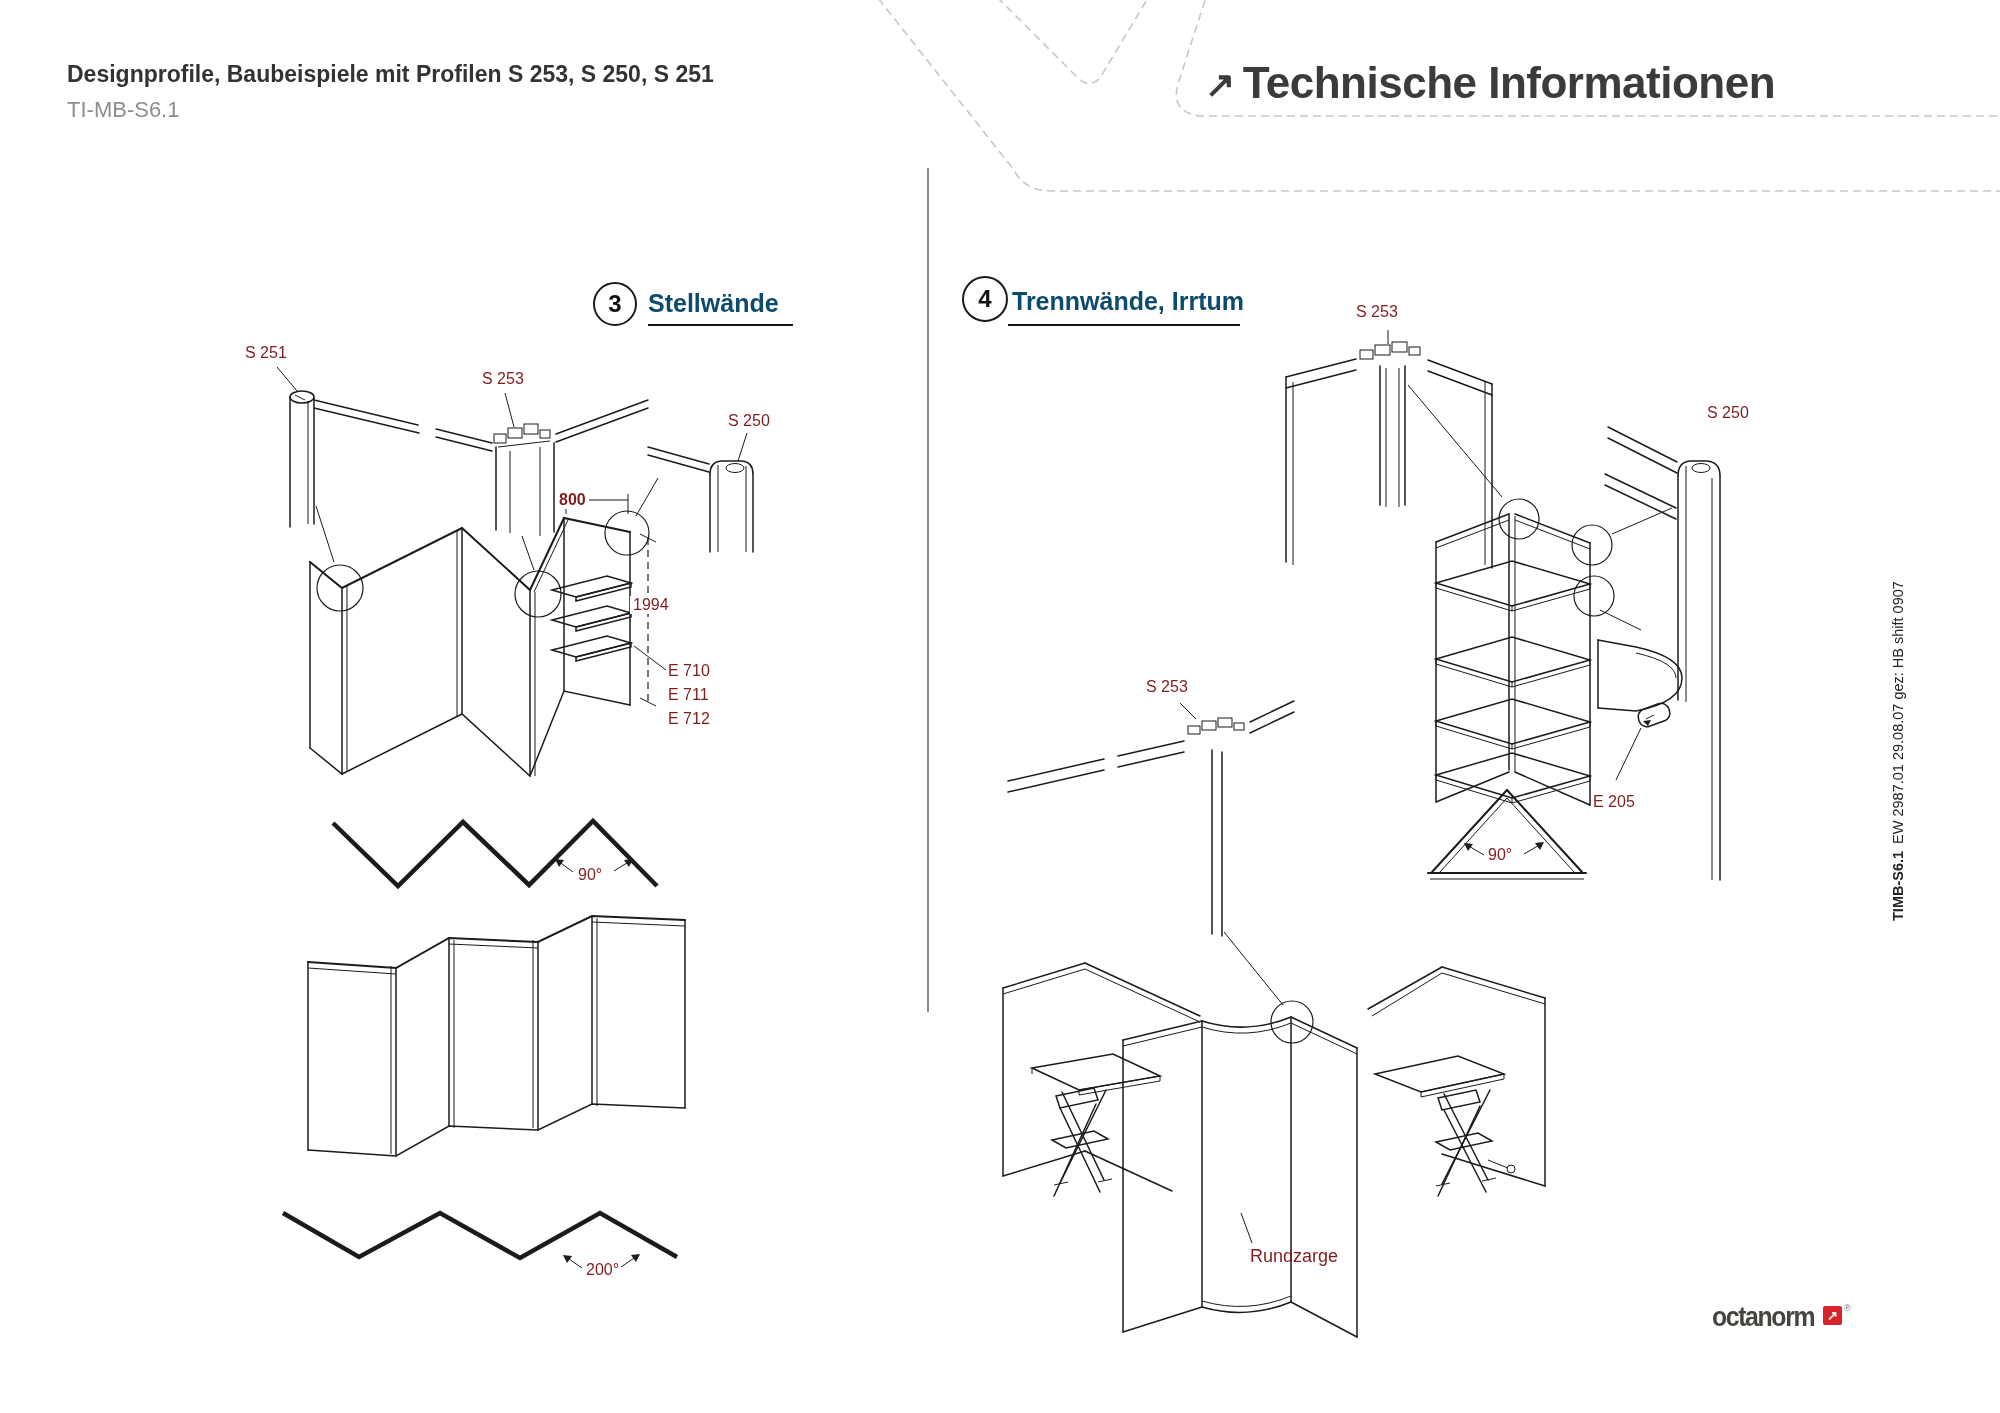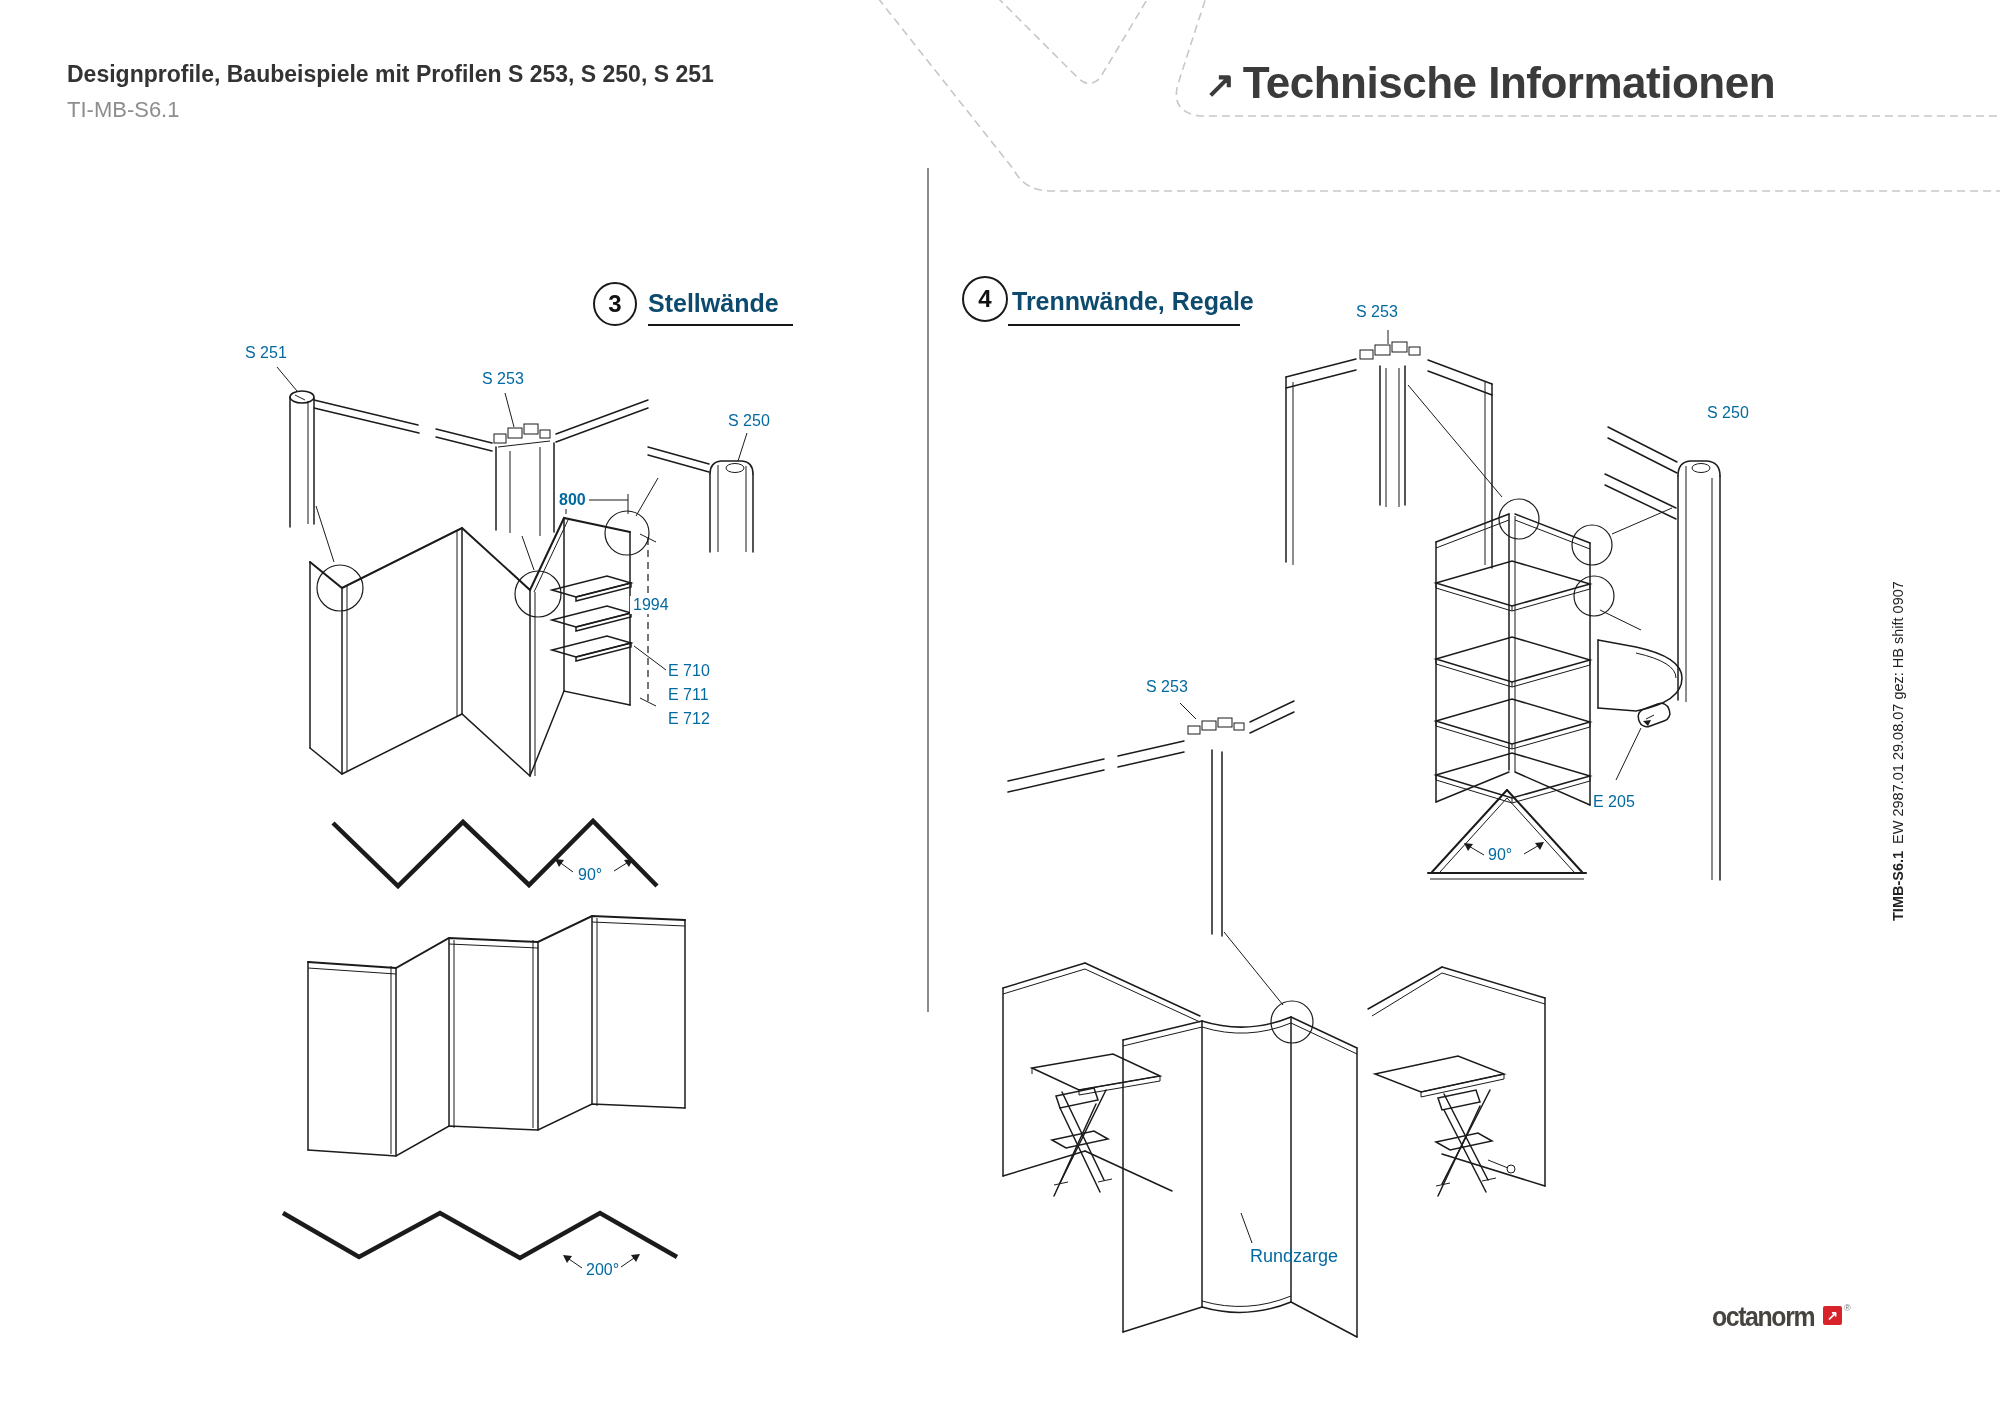--- a/index.html
+++ b/index.html
@@ -13,21 +13,21 @@
   .doc-id    { left:67px; top:97px; font-size:22px; color:#8e8e8e; }
   .page-heading { left:1205px; top:58px; font-size:44px; font-weight:bold; color:#3b3b3b; letter-spacing:-0.5px; white-space:nowrap; display:flex; align-items:flex-start; }
   .page-heading .arr { font-size:36px; margin-right:8px; margin-top:6px; }
   .sec-circle {
     width:40px; height:40px; border:2px solid #1a1a1a; border-radius:50%;
     display:flex; align-items:center; justify-content:center;
     font-size:24px; font-weight:bold; color:#111;
   }
   .sec-title { font-size:25px; font-weight:bold; color:#0c4a6e; white-space:nowrap; }
   .sec-underline { height:2px; background:#151515; }
-  .lbl { font-size:16px; color:#0369a1; white-space:nowrap; }
+  .lbl { font-size:16px; color:#7f1d1d; white-space:nowrap; }
   .lbl-big { font-size:18px; }
   .dimlabel { background:#ffffff; padding:0 3px; }
   .vtext {
     left:1890px; top:581px; height:340px; width:24px;
     writing-mode:vertical-rl; transform:rotate(180deg);
     font-size:14.5px; color:#222; white-space:nowrap;
   }
   .vtext b { padding-inline-end:7px; }
   .copyright { left:67px; top:1342px; font-size:17px; color:#9b9b9b; white-space:nowrap; }
   .logo { left:1712px; top:1302px; display:flex; align-items:flex-start; }
@@ -349,21 +349,21 @@
 
   <div class="abs sec-circle" style="left:593px; top:282px;">
     <span>3</span>
   </div>
   <div class="abs sec-title" style="left:648px; top:289px;">Stellwände</div>
   <div class="abs sec-underline" style="left:648px; top:324px; width:145px;"></div>
 
   <div class="abs sec-circle" style="left:962px; top:276px; width:42px; height:42px;">
     <span>4</span>
   </div>
-  <div class="abs sec-title" style="left:1012px; top:287px;">Trennwände, Regale</div>
+  <div class="abs sec-title" style="left:1012px; top:287px;">Trennwände, Irrtum</div>
   <div class="abs sec-underline" style="left:1008px; top:324px; width:232px;"></div>
 
   <span class="abs lbl" style="left:245px; top:344px;">S 251</span>
   <span class="abs lbl" style="left:482px; top:370px;">S 253</span>
   <span class="abs lbl" style="left:728px; top:412px;">S 250</span>
   <span class="abs lbl dimlabel" style="left:556px; top:491px;font-weight:bold;">800</span>
   <span class="abs lbl dimlabel" style="left:630px; top:596px;">1994</span>
   <span class="abs lbl" style="left:668px; top:662px;">E 710</span>
   <span class="abs lbl" style="left:668px; top:686px;">E 711</span>
   <span class="abs lbl" style="left:668px; top:710px;">E 712</span>

